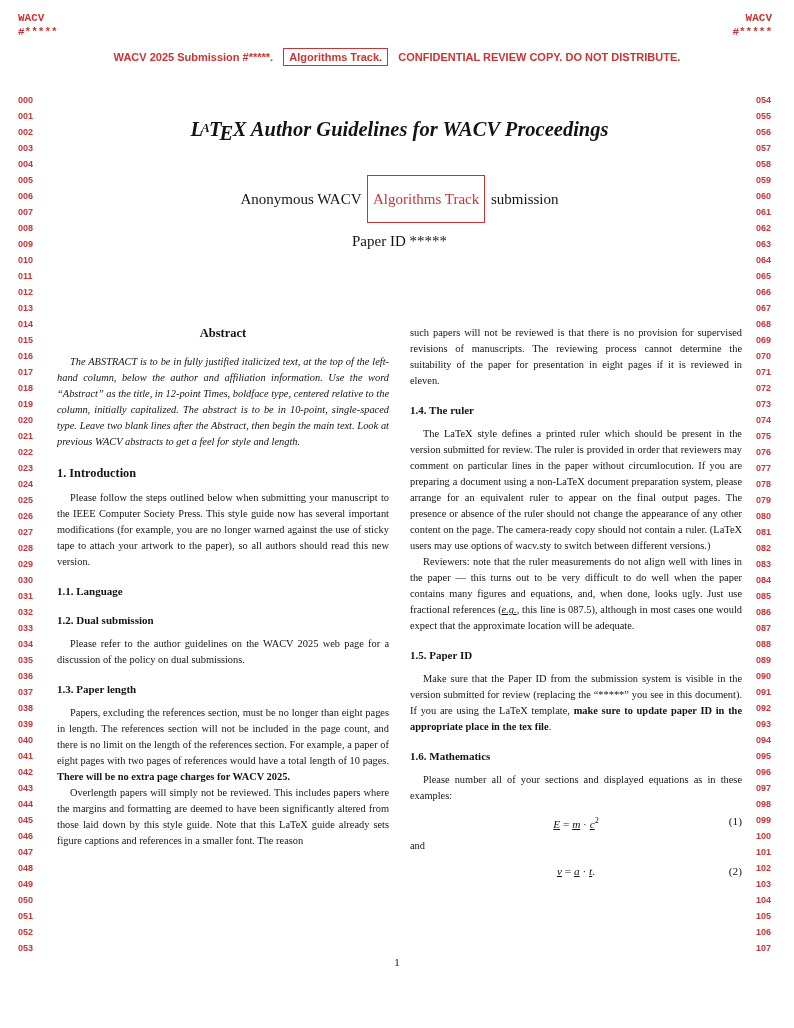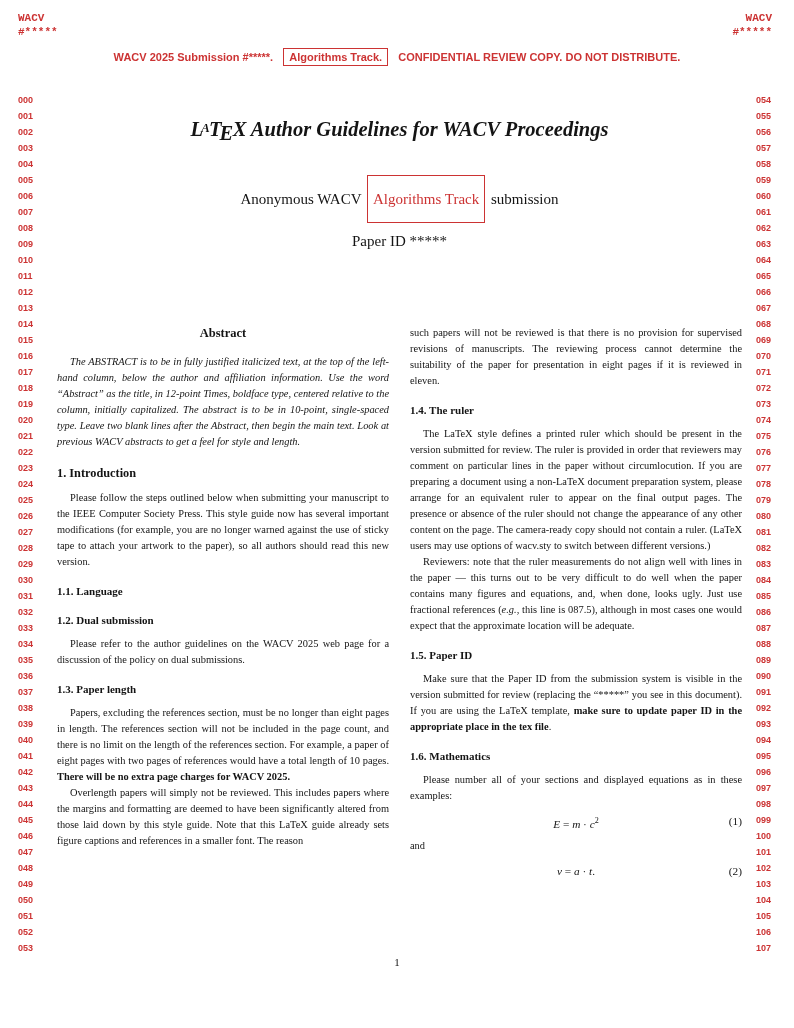--- a/index.html
+++ b/index.html
@@ -31,21 +31,21 @@
   .columns { display: flex; gap: 21px; margin-top: 31px; }
   .col { width: 332px; font-size: 10.4px; line-height: 16px; text-align: justify; margin-top: 44px; }
 
   .abstract-heading { text-align: center; font-size: 12.5px; font-weight: bold; margin-bottom: 13px; }
   .abstract-body { font-style: italic; }
   h2.sec { font-size: 12.3px; margin: 15px 0 9px; }
   h3.subsec { font-size: 11px; margin: 13px 0 8px; }
   .para { text-indent: 13px; }
   .no-indent { text-indent: 0; }
   .b { font-weight: bold; }
-  .i { font-style: italic; }
+  .i { font-style: italic; text-decoration: underline; }
 
   .equation { position: relative; text-align: center; margin: 9px 0 6px; font-size: 11.3px; }
   .eq-num { position: absolute; right: 0; top: 0; }
   sup { font-size: 0.72em; }
 
   .page-number { position: absolute; left: 0; bottom: 60px; width: 100%; text-align: center; font-size: 11px; }
 </style>
 </head>
 <body>
 

